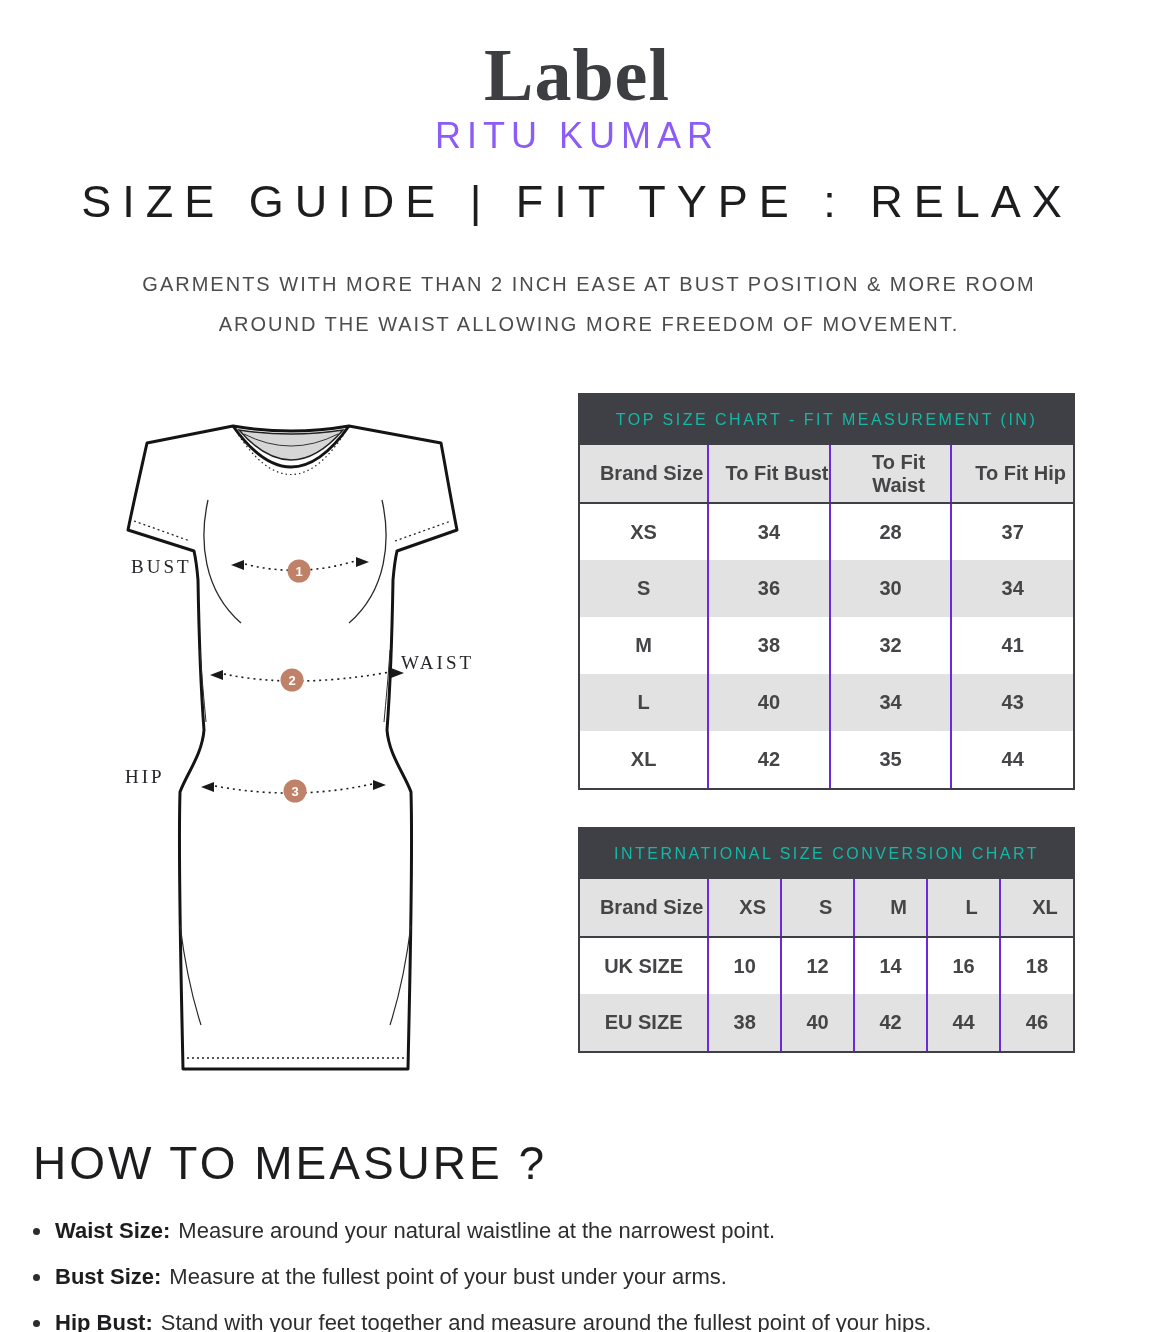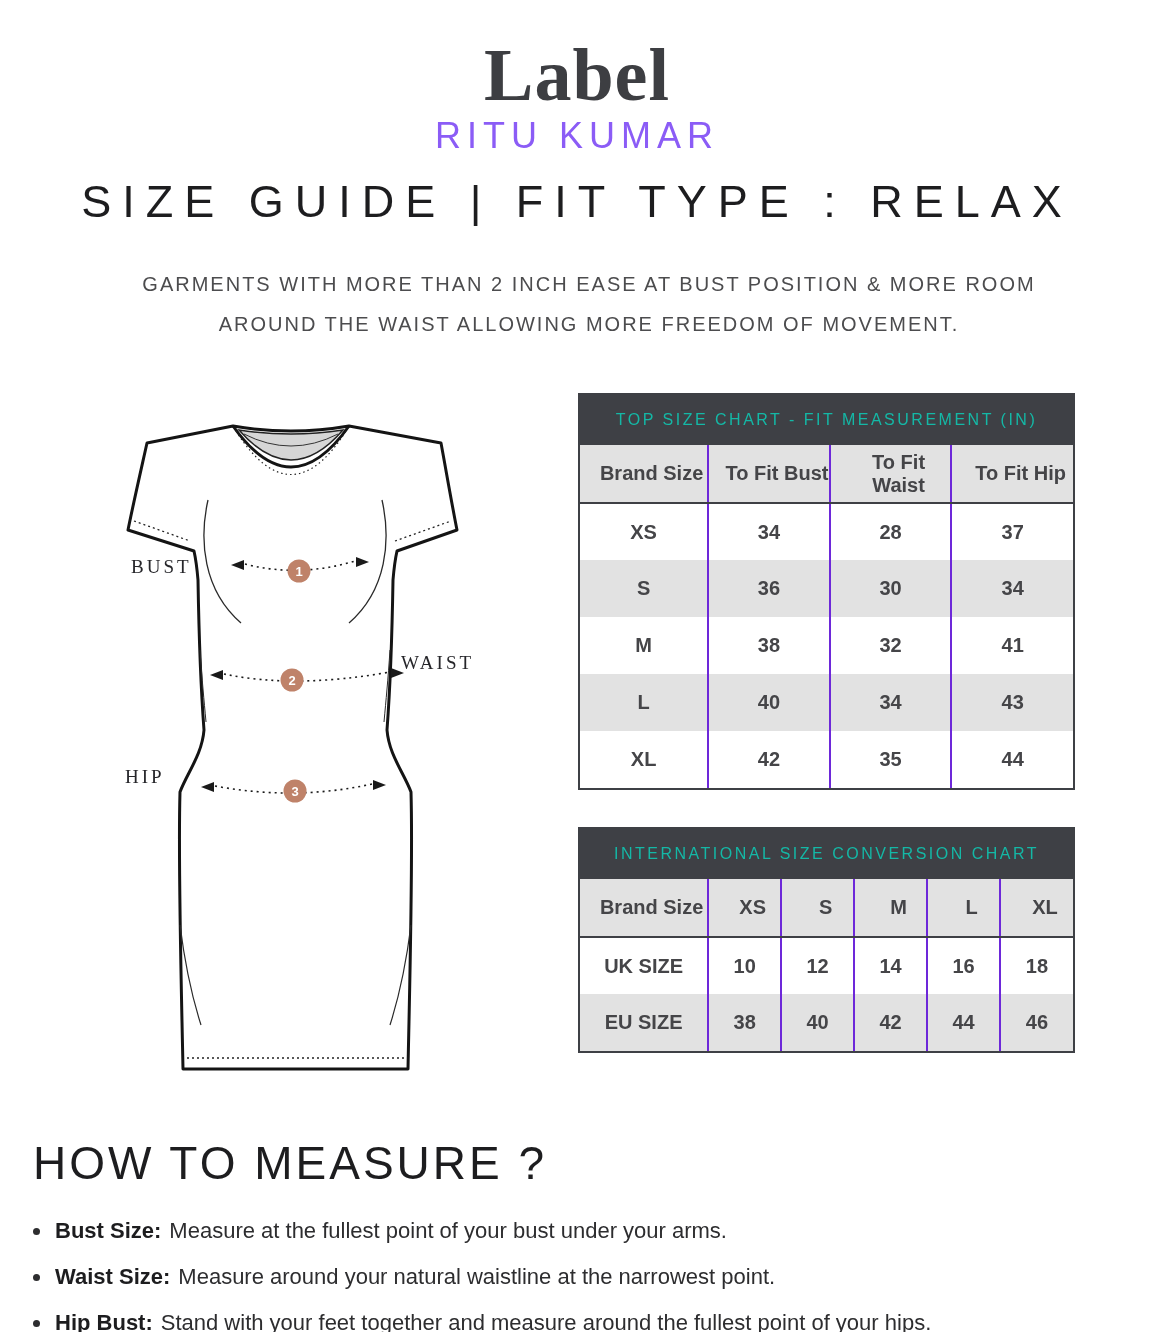--- a/index.html
+++ b/index.html
@@ -264,27 +264,27 @@
           </tr>
         </tbody>
       </table>
     </div>
   </div>
 
   <div class="how">
     <h2 class="how-heading">HOW TO MEASURE ?</h2>
     <div class="how-item">
       <span class="dot"></span>
+      <strong>Waist Size:</strong>
+      <span>Measure around your natural waistline at the narrowest point.</span>
+    </div>
+    <div class="how-item">
+      <span class="dot"></span>
       <strong>Bust Size:</strong>
       <span>Measure at the fullest point of your bust under your arms.</span>
-    </div>
-    <div class="how-item">
-      <span class="dot"></span>
-      <strong>Waist Size:</strong>
-      <span>Measure around your natural waistline at the narrowest point.</span>
     </div>
     <div class="how-item">
       <span class="dot"></span>
       <strong>Hip Bust:</strong>
       <span>Stand with your feet together and measure around the fullest point of your hips.</span>
     </div>
   </div>
 
 </div>
 

